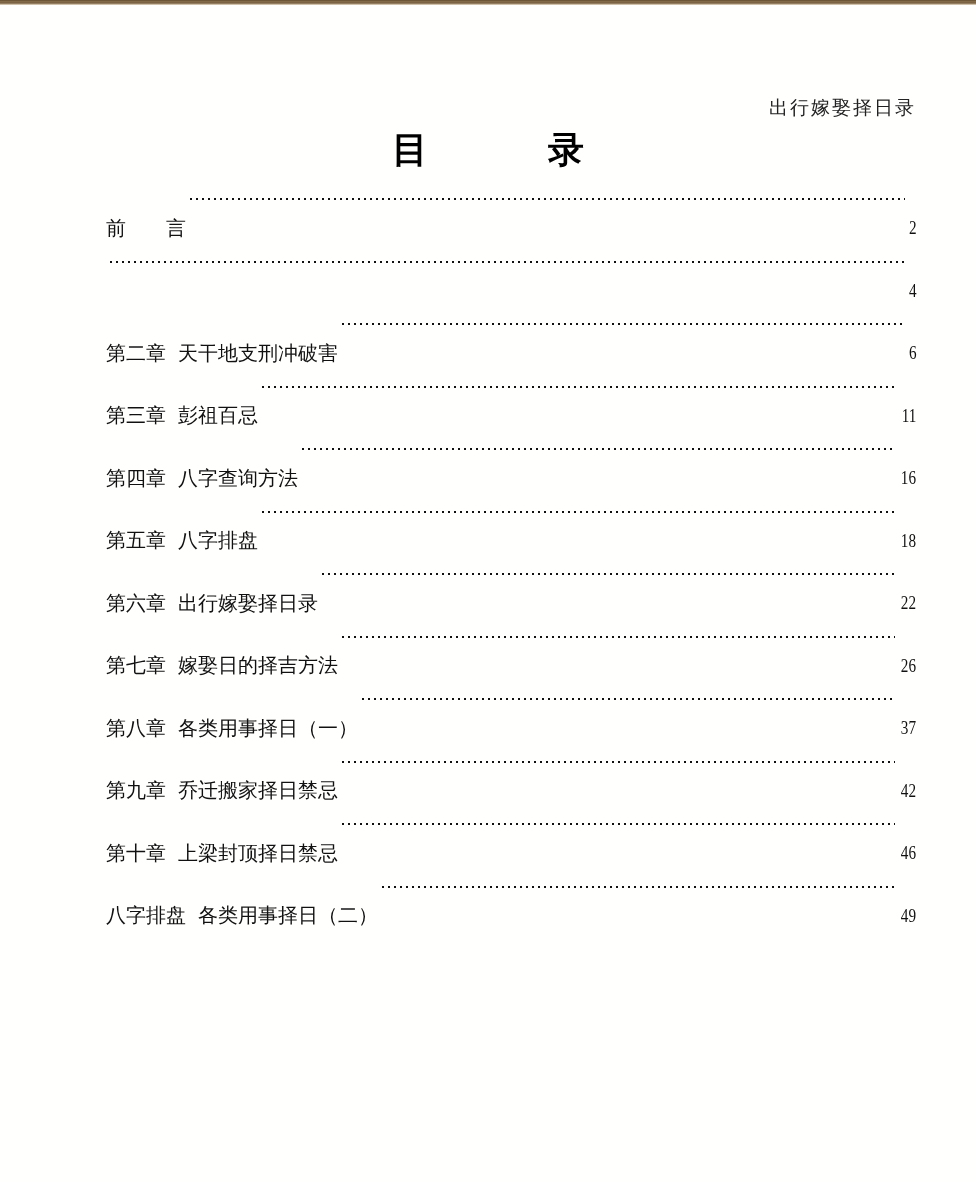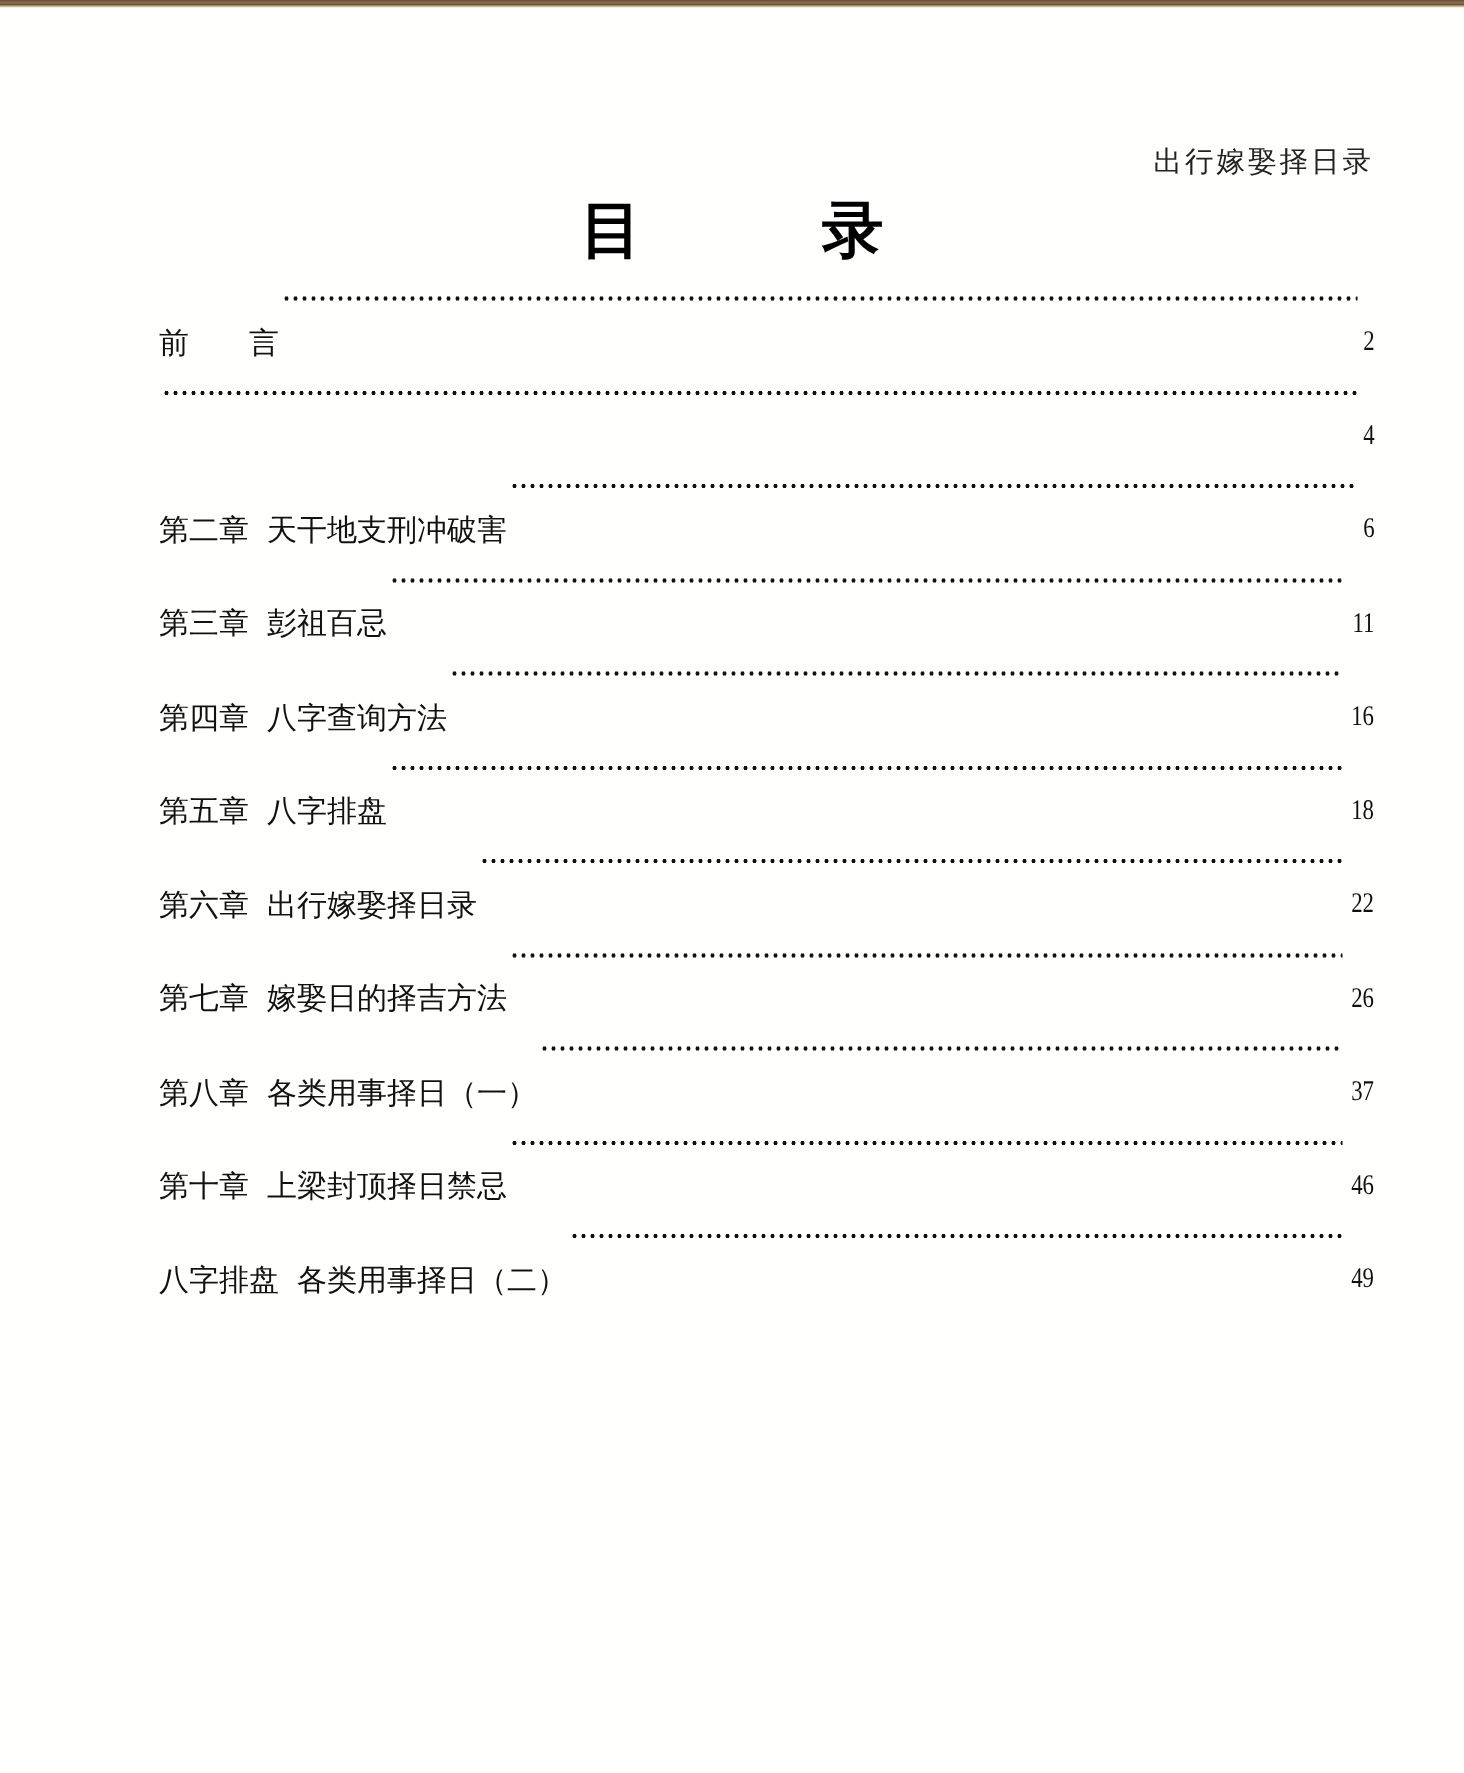--- a/index.html
+++ b/index.html
@@ -29,21 +29,21 @@
     font-size: 19px;
     letter-spacing: 2px;
     color: #222;
   }
   .page-title {
     position: absolute;
     left: 0;
     width: 976px;
     top: 126px;
     text-align: center;
-    font-size: 41px;
+    font-size: 36px;
     font-weight: bold;
     color: #000;
   }
   .page-title span { display: inline-block; }
   .page-title .gap { width: 120px; }
   .toc {
     position: absolute;
     left: 106px;
     top: 197px;
     width: 810px;
@@ -137,20 +137,25 @@
     <span class="chapter"><span class="chapter-no">第七章</span><span class="chapter-title">嫁娶日的择吉方法</span></span>
     <span class="leader"></span>
     <span class="page-num">26</span>
   </div>
   <div class="toc-row">
     <span class="chapter"><span class="chapter-no">第八章</span><span class="chapter-title">各类用事择日（一）</span></span>
     <span class="leader"></span>
     <span class="page-num">37</span>
   </div>
   <div class="toc-row">
+    <span class="chapter"><span class="chapter-no">第九章</span><span class="chapter-title">乔迁搬家择日禁忌</span></span>
+    <span class="leader"></span>
+    <span class="page-num">42</span>
+  </div>
+  <div class="toc-row">
     <span class="chapter"><span class="chapter-no">第十章</span><span class="chapter-title">上梁封顶择日禁忌</span></span>
     <span class="leader"></span>
     <span class="page-num">46</span>
   </div>
   <div class="toc-row">
     <span class="chapter"><span class="chapter-no">八字排盘</span><span class="chapter-title">各类用事择日（二）</span></span>
     <span class="leader"></span>
     <span class="page-num">49</span>
   </div>
 </div>

